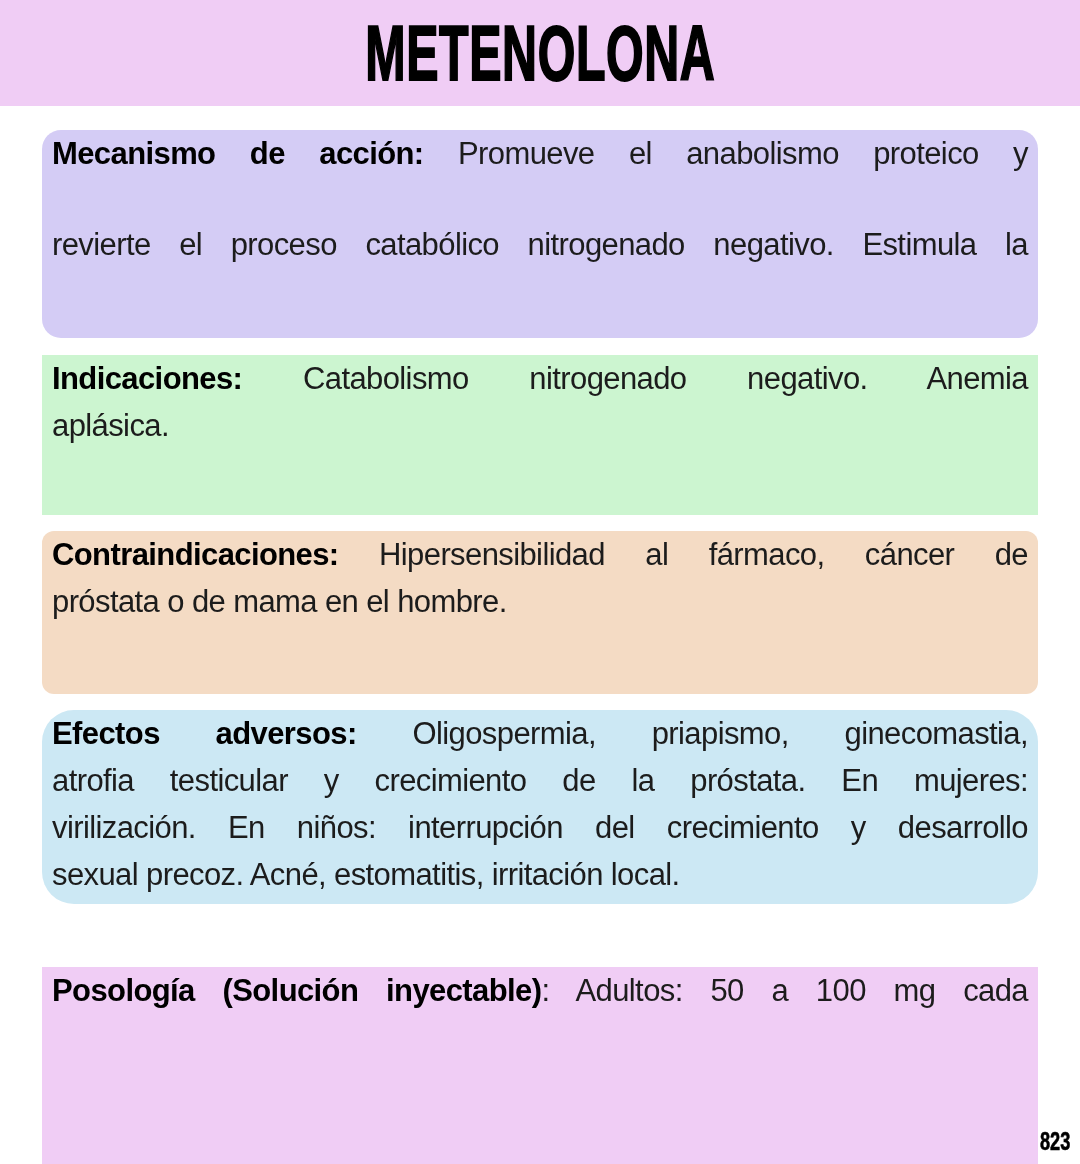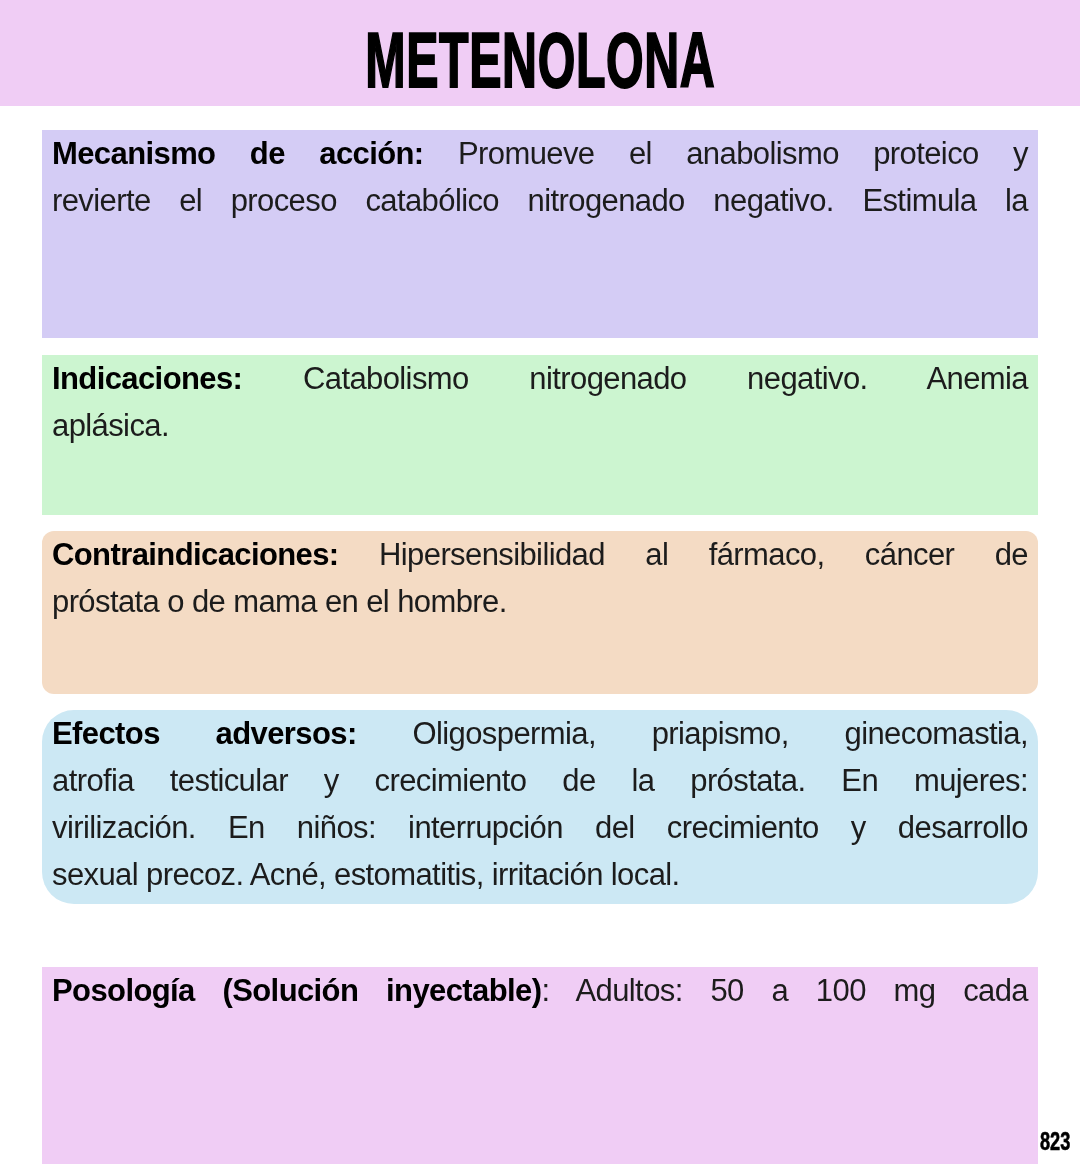--- a/index.html
+++ b/index.html
@@ -14,21 +14,21 @@
     overflow: hidden;
     font-family: "Liberation Sans", sans-serif;
     color: #1c1c1c;
   }
   .header {
     position: absolute;
     left: 0; top: 0;
     width: 1080px; height: 106px;
     background: #F0CDF5;
     display: flex;
-    align-items: flex-end;
+    align-items: flex-start;
     justify-content: center;
   }
   .title {
     font-family: "Liberation Sans", sans-serif;
     font-weight: 900;
     font-size: 78px;
     letter-spacing: 1px;
     color: #000;
     transform: scaleX(0.62);
     transform-origin: center;
@@ -75,25 +75,25 @@
     -webkit-text-stroke: 0.6px #000;
   }
 </style>
 </head>
 <body>
 
 <div class="header" style="background: rgb(240, 205, 245);">
   <div class="title">METENOLONA</div>
 </div>
 
-<div class="section" style="top:130px; height:208px; background:#D4CCF5;">
+<div class="section" style="top:130px; height:208px; background:#D4CCF5;border-radius:19px;">
   <div class="line justify" style="letter-spacing: -0.6px;">
     <span class="lbl">Mecanismo de acción:</span><span> Promueve el anabolismo proteico y</span>
   </div>
-  <div class="line justify" style="letter-spacing: -0.6px;">
+  <div class="line justify" style="letter-spacing: -0.6px; margin-top: 44px;">
     <span>revierte el proceso catabólico nitrogenado negativo. Estimula la</span>
   </div>
 </div>
 
 <div class="section" style="top:355px; height:160px; background:#CCF5D0;">
   <div class="line justify" style="letter-spacing: -0.6px;">
     <span class="lbl">Indicaciones:</span><span>  Catabolismo nitrogenado negativo. Anemia</span>
   </div>
   <div class="line" style="letter-spacing: -0.6px;">
     <span>aplásica.</span>

